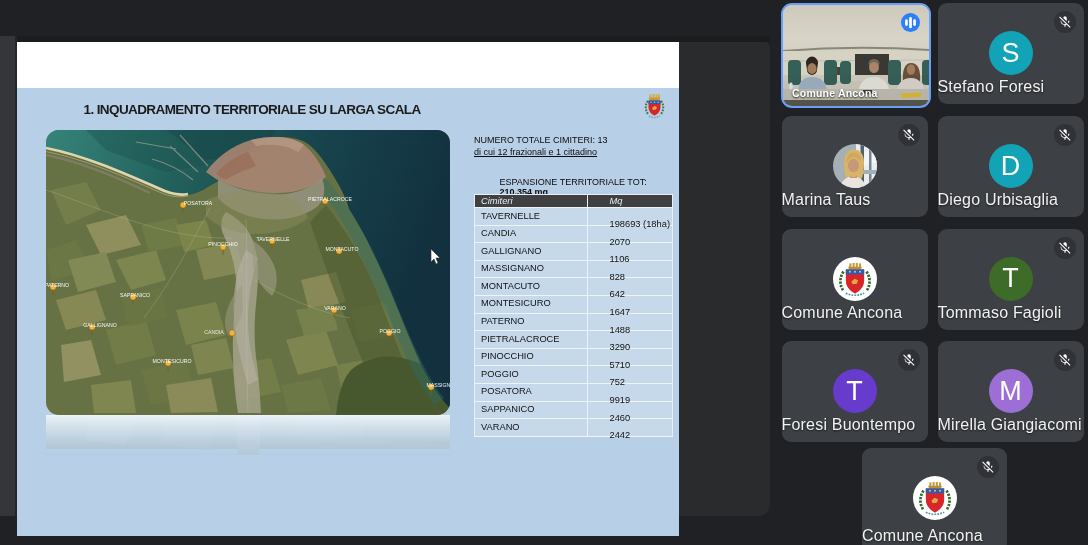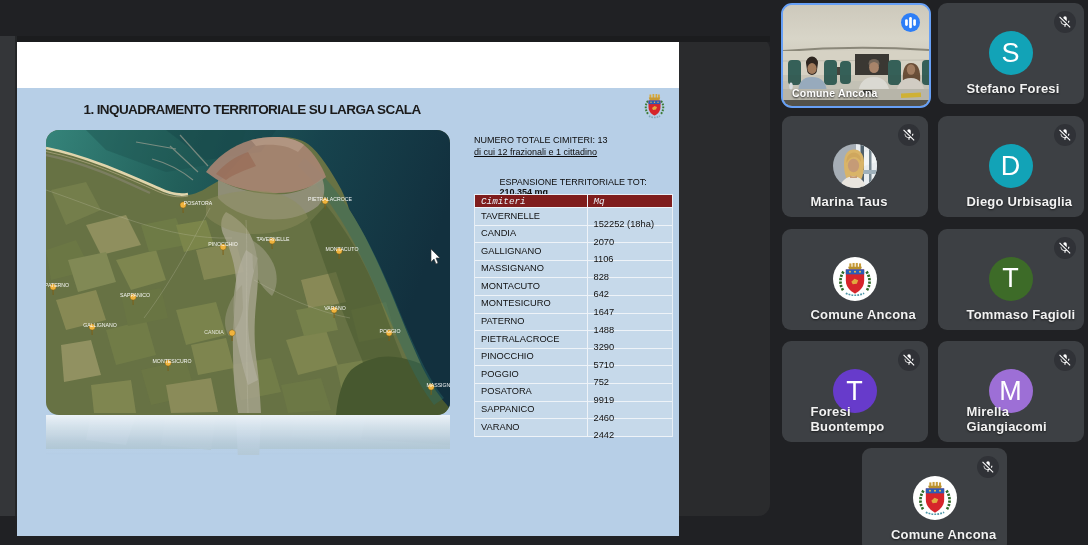--- a/index.html
+++ b/index.html
@@ -14,26 +14,26 @@
   #leftstrip2{left:15px;top:36px;width:2px;height:480px;background:#242628;}
   #title{left:67px;top:14px;width:600px;font-size:13.5px;font-weight:bold;color:#1b1b1b;letter-spacing:-0.6px;}
   
   .tbl-txt{color:#0c0c0c;font-size:9px;}
   #numtot{left:457.5px;top:47px;}
   #dicui{left:457.5px;top:58.5px;text-decoration:underline;}
   #espan{left:483px;top:88.5px;}
   #table{left:457.5px;top:105.5px;width:196.5px;border:1.5px solid #e8eff6;border-bottom:none;}
   .trow{height:16.6px;border-bottom:1.5px solid #eef3f8;display:flex;background:#c6d9ea;}
   .trow .c1{width:105.5px;border-right:1.5px solid #eef3f8;padding:2.5px 0 0 6px;font-size:9.3px;color:#101010;}
-  .trow .c2{flex:1;padding:11px 0 0 6px;font-size:9.3px;color:#101010;}
-  .thead{background:#7f1d1d;height:12.5px;font-family:Liberation Mono, monospace;}
+  .trow .c2{flex:1;padding:11px 0 0 6px;font-size:9.3px;color:#101010;margin-left:16px;}
+  .thead{background:#404040;height:12.5px;}
   .thead .c1,.thead .c2{font-style:italic;color:#e9eff5;font-size:9.3px;padding-top:1.5px;}
   
   .tile{background:#3d4044;border-radius:9px;width:146px;height:101px;}
-  .name{position:absolute;left:29px;bottom:8px;font-size:13px;font-weight:bold;color:#f2f2f2;
+  .name{position:absolute;left:0;bottom:8px;font-size:16px;font-weight:normal;color:#f2f2f2;
         text-shadow:0 1px 2px rgba(0,0,0,.6);letter-spacing:.2px;}
   .avatar{position:absolute;left:50%;top:50px;transform:translate(-50%,-50%);width:44px;height:44px;border-radius:50%;
           display:flex;align-items:center;justify-content:center;font-size:27px;color:#fff;}
   .mic{position:absolute;right:8px;top:8px;width:22px;height:22px;border-radius:50%;background:#303237;}
   .mic svg{position:absolute;left:4px;top:4px;}
 </style>
 </head>
 <body>
 
 <div class="abs" id="shareTile"></div>
@@ -203,21 +203,21 @@
     <div class="abs tbl-txt" id="numtot">NUMERO TOTALE CIMITERI: 13</div>
     <div class="abs tbl-txt" id="dicui">di cui 12 frazionali e 1 cittadino</div>
     <div class="abs tbl-txt" id="espan">ESPANSIONE TERRITORIALE TOT: <b>210.354 mq</b></div>
     <div class="abs" id="table">
       <div class="trow thead">
           <div class="c1">Cimiteri</div>
           <div class="c2">Mq</div>
         </div>
       <div class="trow">
           <div class="c1">TAVERNELLE</div>
-          <div class="c2">152252 (18ha)</div>
+          <div class="c2">198693 (18ha)</div>
         </div>
       <div class="trow">
           <div class="c1">CANDIA</div>
           <div class="c2">2070</div>
         </div>
       <div class="trow">
           <div class="c1">GALLIGNANO</div>
           <div class="c2">1106</div>
         </div>
       <div class="trow">

